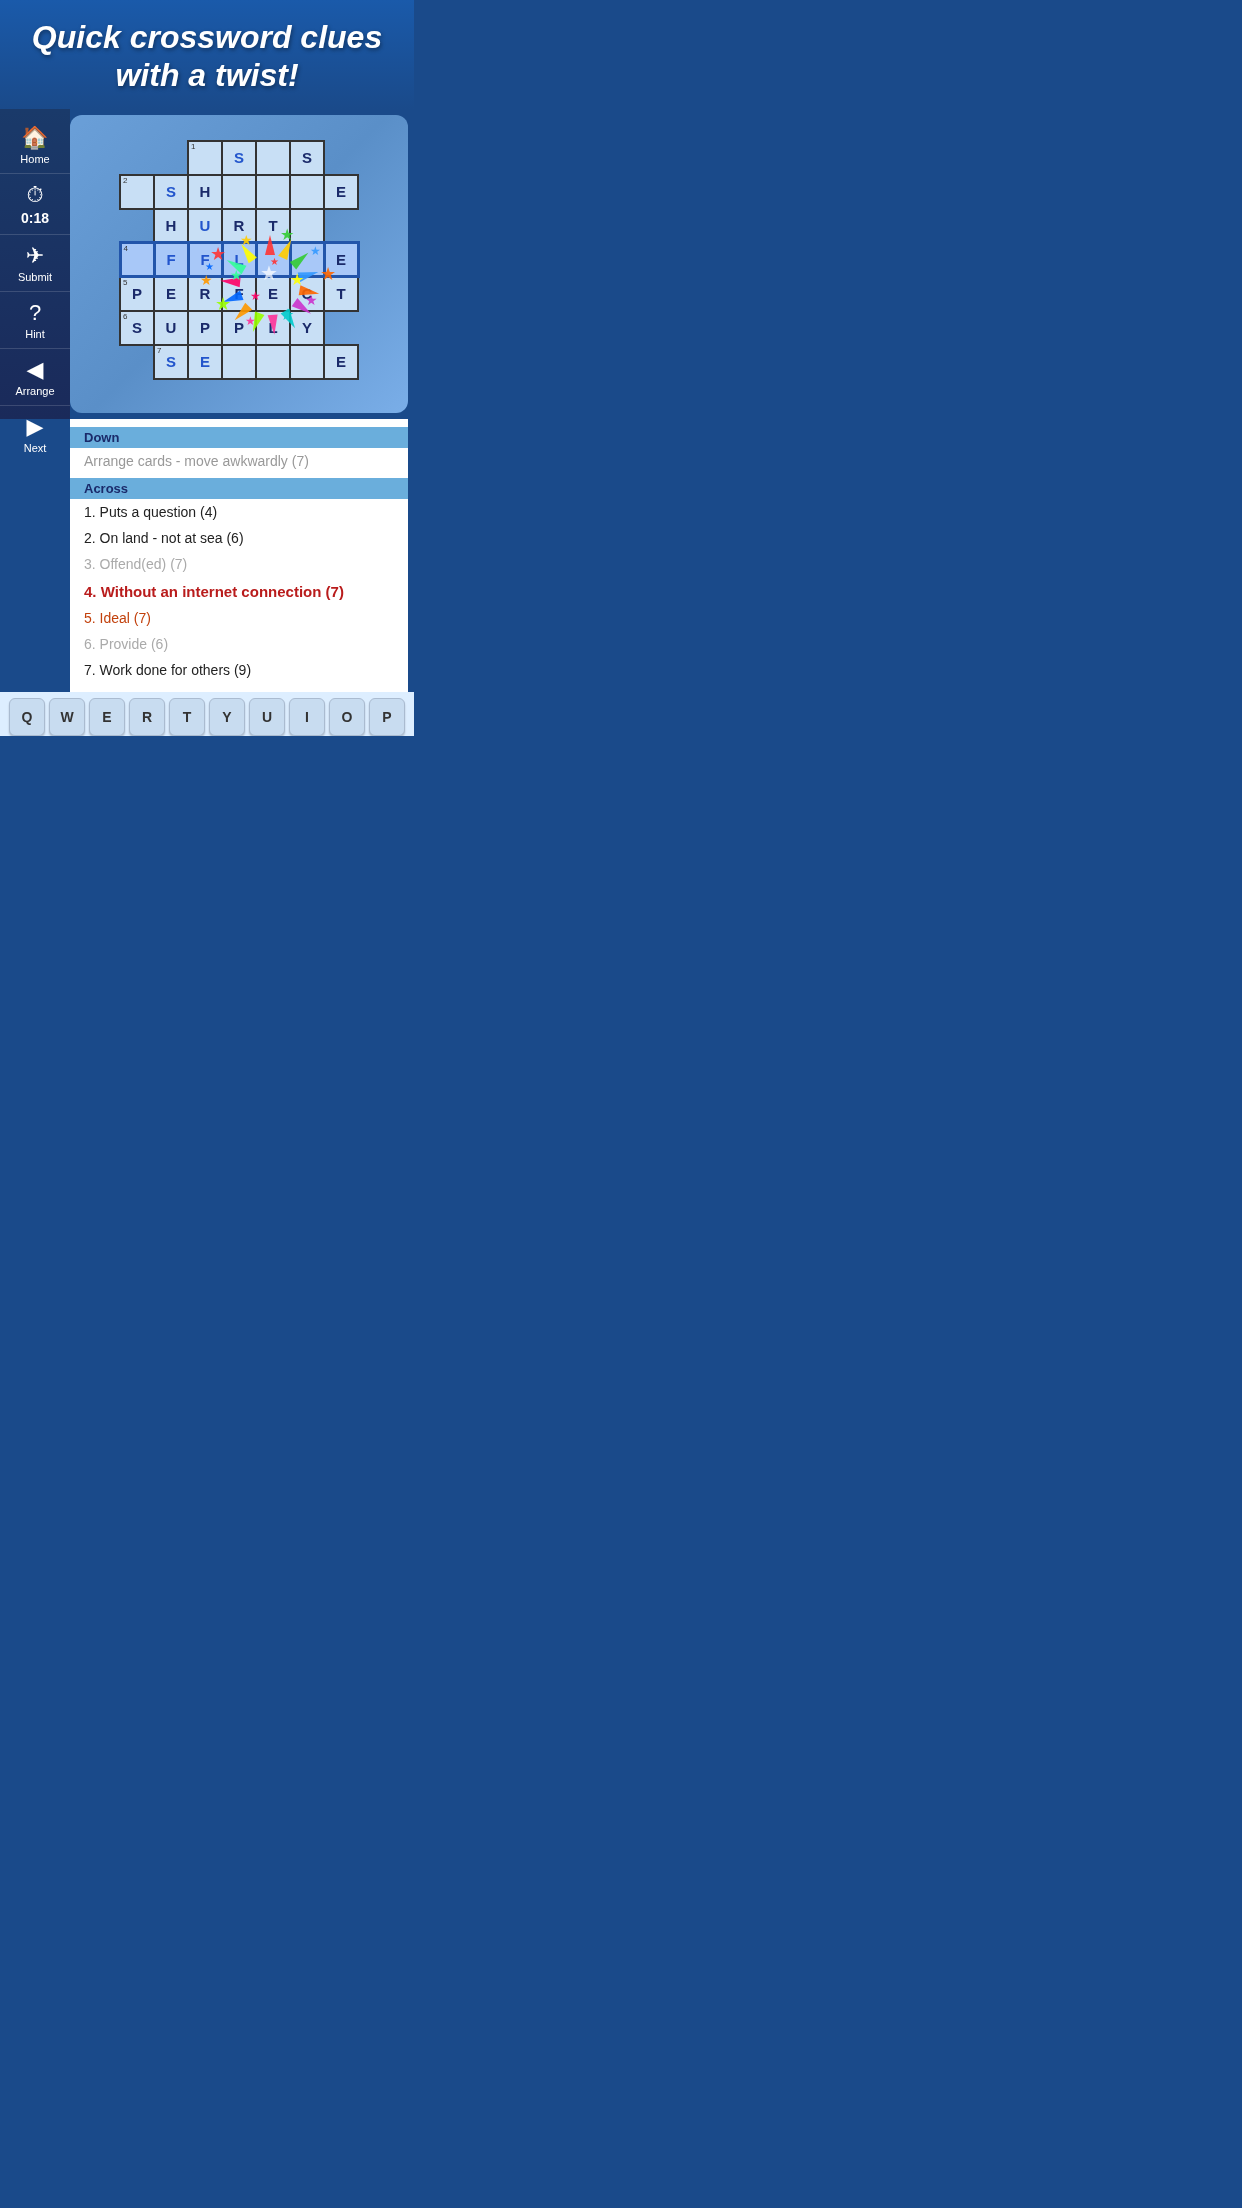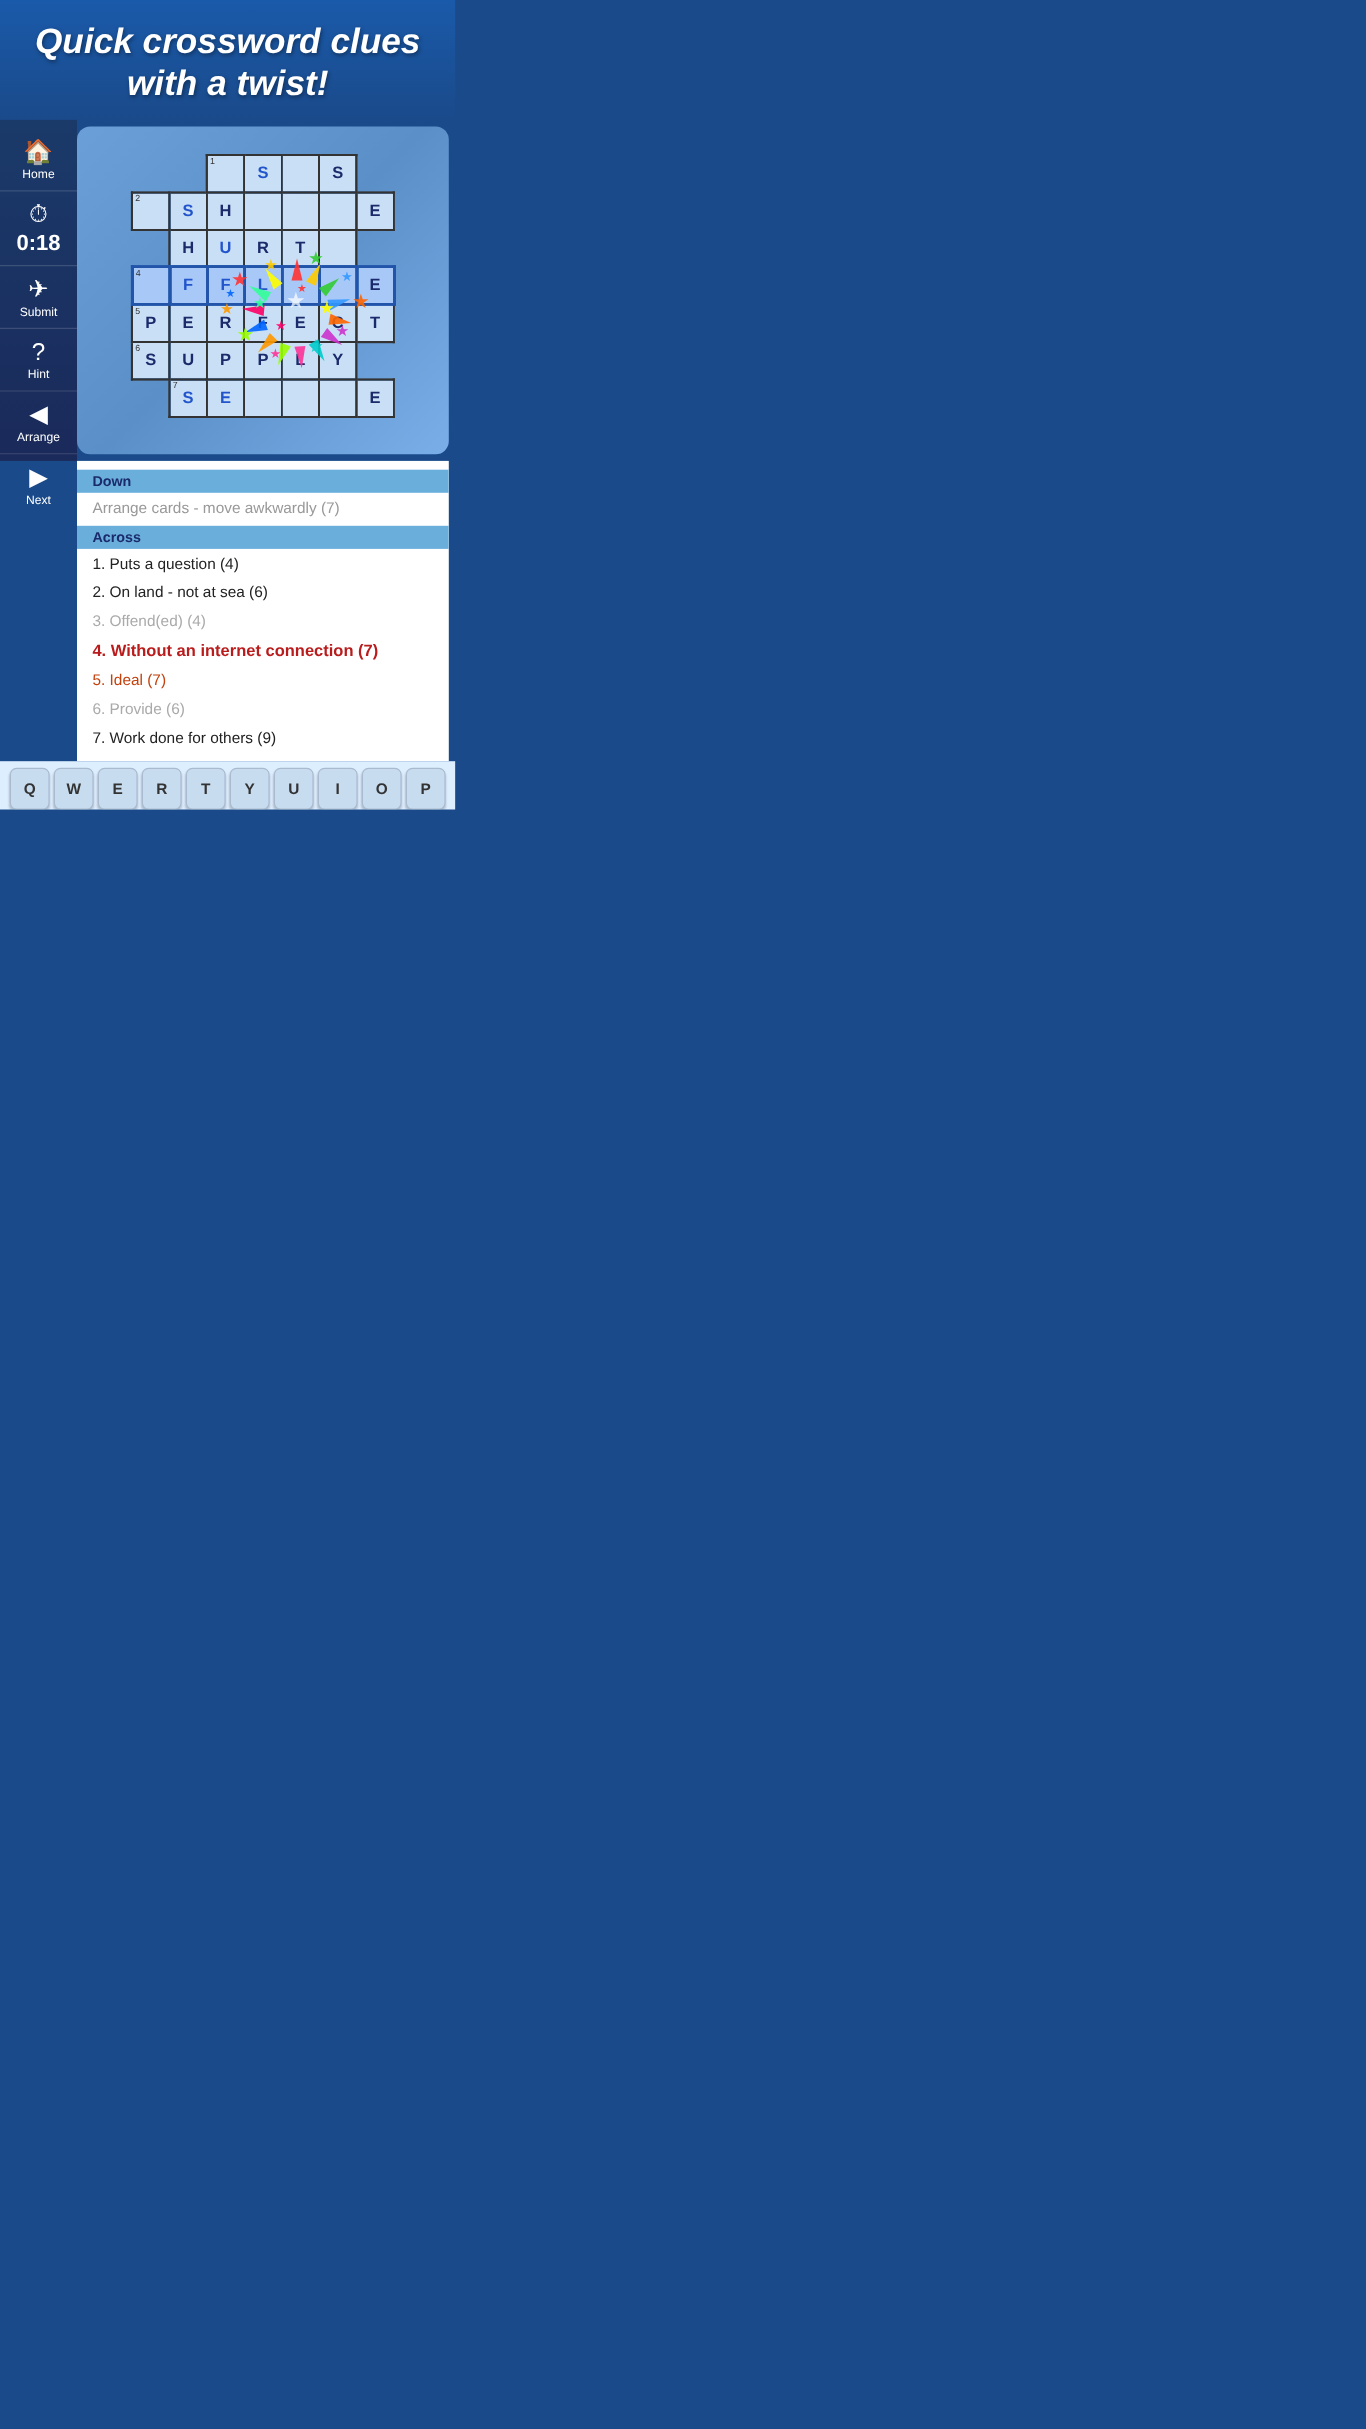--- a/index.html
+++ b/index.html
@@ -52,21 +52,21 @@
       color: white;
       margin-bottom: 2px;
     }
     .sidebar-label {
       color: white;
       font-size: 11px;
       text-align: center;
     }
     .timer-label {
       color: white;
-      font-size: 20px;
+      font-size: 14px;
       font-weight: bold;
       text-align: center;
     }
 
     
     .game-area {
       flex: 1;
       background: linear-gradient(135deg, #6a9fd8 0%, #5a8fc8 50%, #7aaee8 100%);
       border-radius: 12px;
       margin: 6px 6px 6px 0;
@@ -411,21 +411,21 @@
   </div>
 </div>
 
 <div style="display:flex; flex-direction:row; background:white; margin: 0 6px 0 70px; max-height:280px; overflow-y:auto;">
   <div style="flex:1; padding: 8px 14px;">
     <div class="clues-section-header">Down</div>
     <div class="clue-item" style="color:#999;">Arrange cards - move awkwardly (7)</div>
     <div class="clues-section-header" style="margin-top:4px;">Across</div>
     <div class="clue-item black-text"><span>1.</span> <span>Puts a question (4)</span></div>
     <div class="clue-item black-text"><span>2.</span> <span>On land - not at sea (6)</span></div>
-    <div class="clue-item" style="color:#aaa;"><span>3.</span> <span>Offend(ed) (4)</span></div>
+    <div class="clue-item" style="color:#aaa;"><span>3.</span> <span>Offend(ed) (7)</span></div>
     <div class="clue-item active"><span>4.</span> <span>Without an internet connection (7)</span></div>
     <div class="clue-item" style="color:#c2410c;"><span>5.</span> <span>Ideal (7)</span></div>
     <div class="clue-item" style="color:#aaa;"><span>6.</span> <span>Provide (6)</span></div>
     <div class="clue-item black-text"><span>7.</span> <span>Work done for others (9)</span></div>
   </div>
 </div>
 
 <div class="keyboard">
   <div class="key">Q</div>
   <div class="key">W</div>

